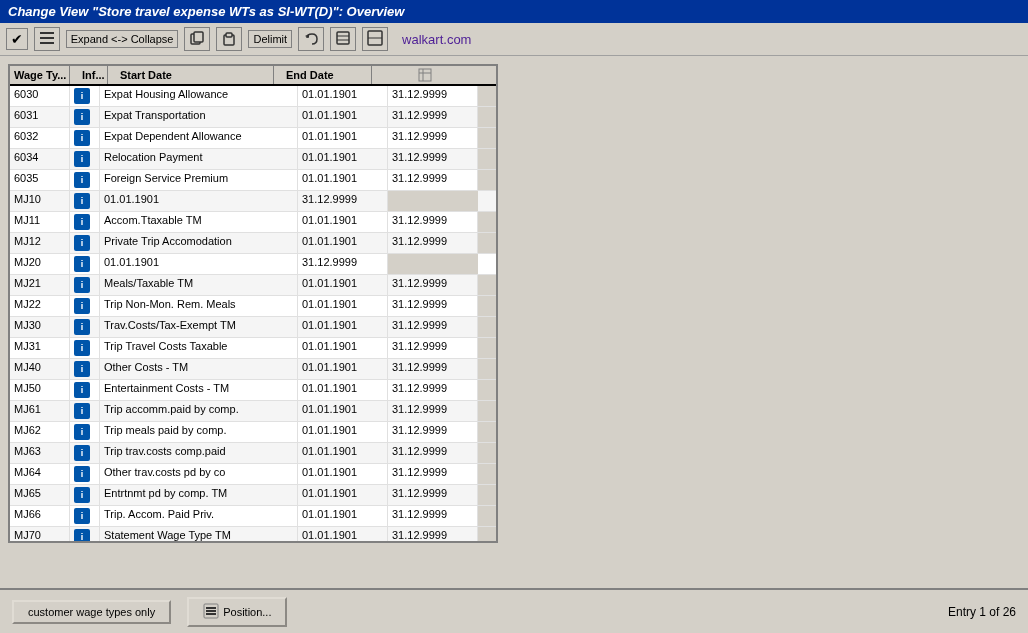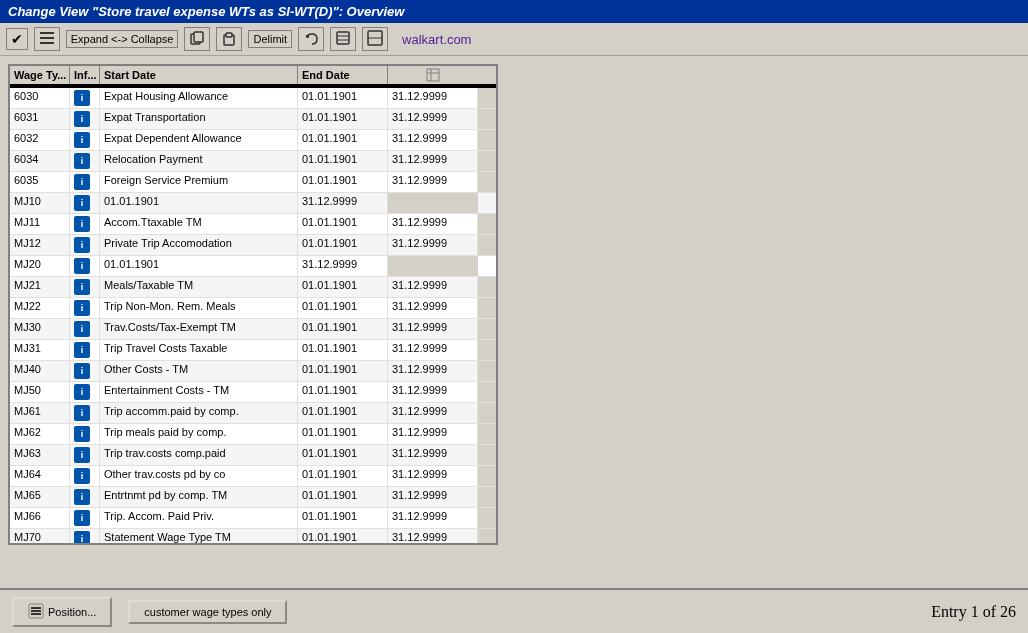--- a/index.html
+++ b/index.html
@@ -50,21 +50,22 @@
       border: 2px solid #808080;
       background: white;
       width: 490px;
       overflow: hidden;
     }
 
     .table-header {
       display: grid;
       grid-template-columns: 60px 30px 1fr 90px 90px 18px;
       background: #d4d0c8;
-      border-bottom: 4px solid #000000;
+      border-bottom: 2px solid #000000;
+      gap: 8px;
     }
 
     .col-header {
       padding: 3px 4px;
       font-weight: bold;
       font-size: 11px;
       border-right: 1px solid #808080;
       white-space: nowrap;
       overflow: hidden;
     }
@@ -144,22 +145,21 @@
       padding: 4px 14px;
       font-size: 11px;
       cursor: pointer;
       display: flex;
       align-items: center;
       gap: 6px;
     }
 
     .entry-info {
       margin-left: auto;
-      font-size: 16px;
-      font-family: Liberation Serif, serif;
+      font-size: 12px;
     }
 
     
     .table-scroll-wrapper {
       position: relative;
       height: 455px;
       overflow: hidden;
     }
 
     .table-rows-area {
@@ -475,28 +475,28 @@
       <div class="table-cell">01.01.1901</div>
       <div class="table-cell">31.12.9999</div>
       <div class="table-cell scrollbar-col"></div>
     </div>
         </div>
     </div>
   </div>
 </div>
 
 <div class="footer-bar">
+  <button class="footer-btn">
+    <span>customer wage types only</span>
+  </button>
   <button class="footer-btn" style="gap:4px;">
     <span>
       <svg width="16" height="16" viewBox="0 0 16 16">
         <rect x="1" y="1" width="14" height="14" rx="1" fill="#d4d0c8" stroke="#808080" stroke-width="1"></rect>
         <rect x="3" y="4" width="10" height="2" fill="#333"></rect>
         <rect x="3" y="7" width="10" height="2" fill="#333"></rect>
         <rect x="3" y="10" width="10" height="2" fill="#333"></rect>
       </svg>
     </span>
     <span>Position...</span>
   </button>
-  <button class="footer-btn">
-    <span>customer wage types only</span>
-  </button>
   <span class="entry-info">Entry 1 of 26</span>
 </div>
 
 </body></html>

